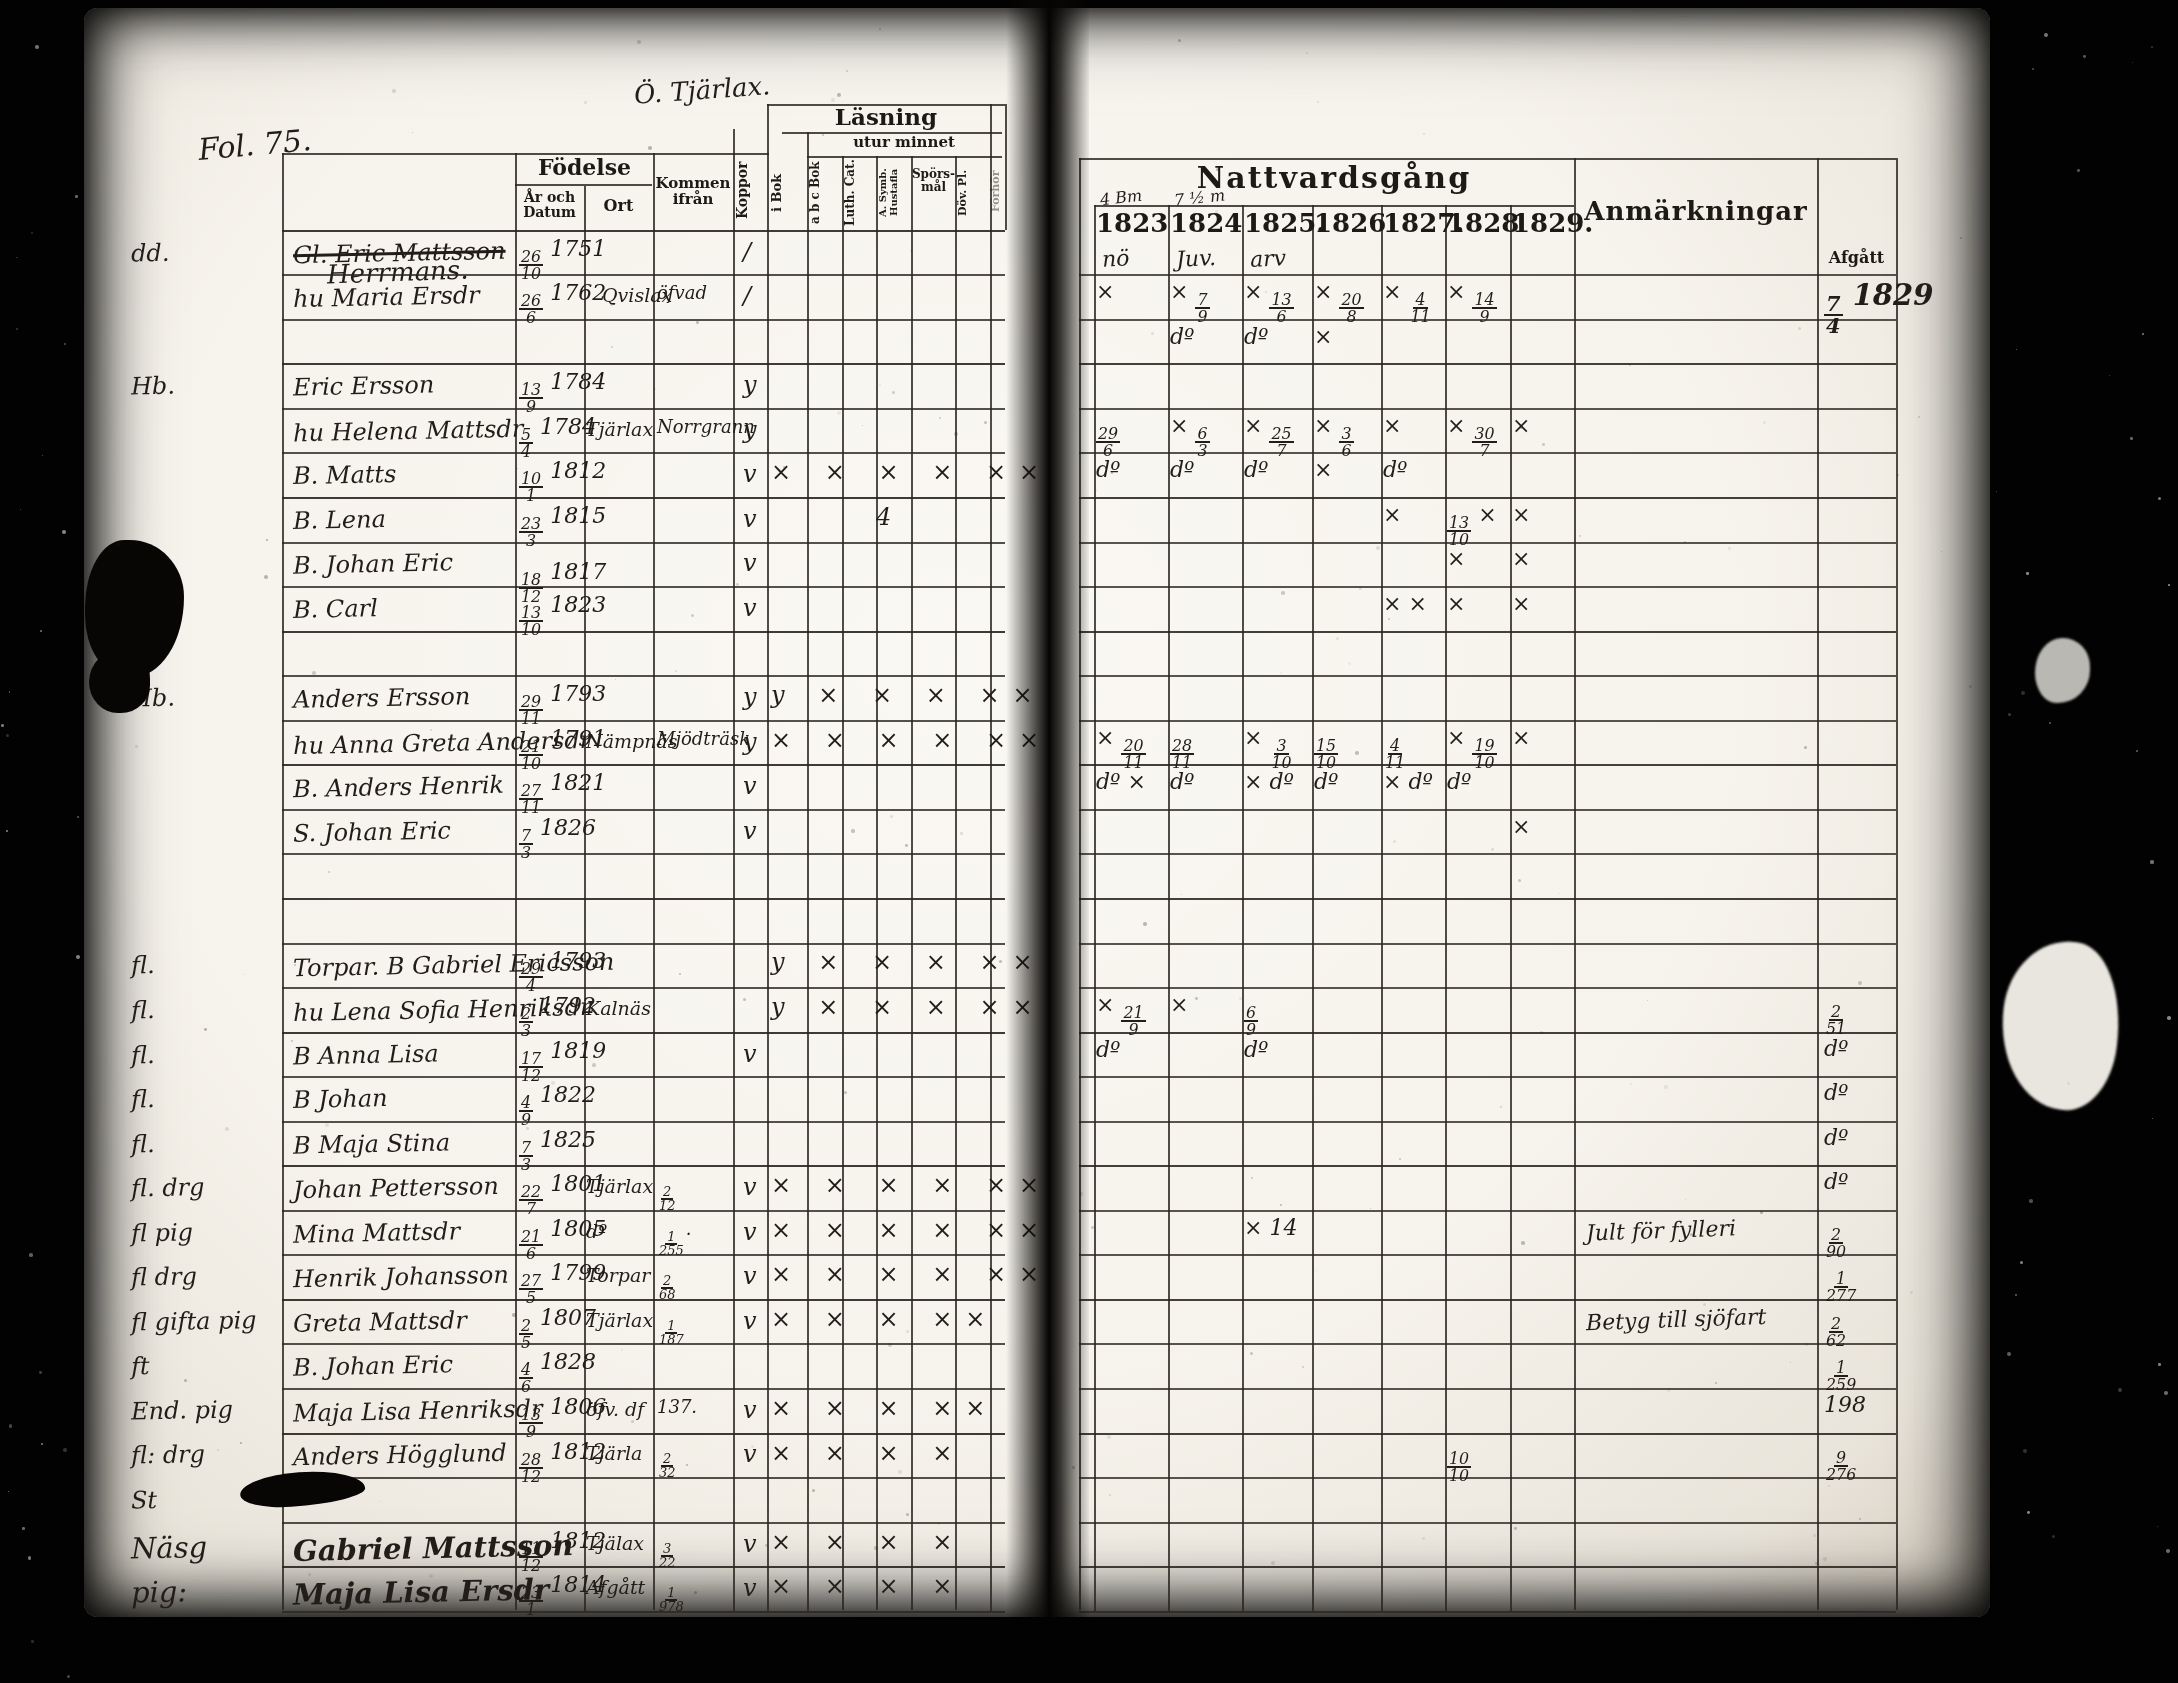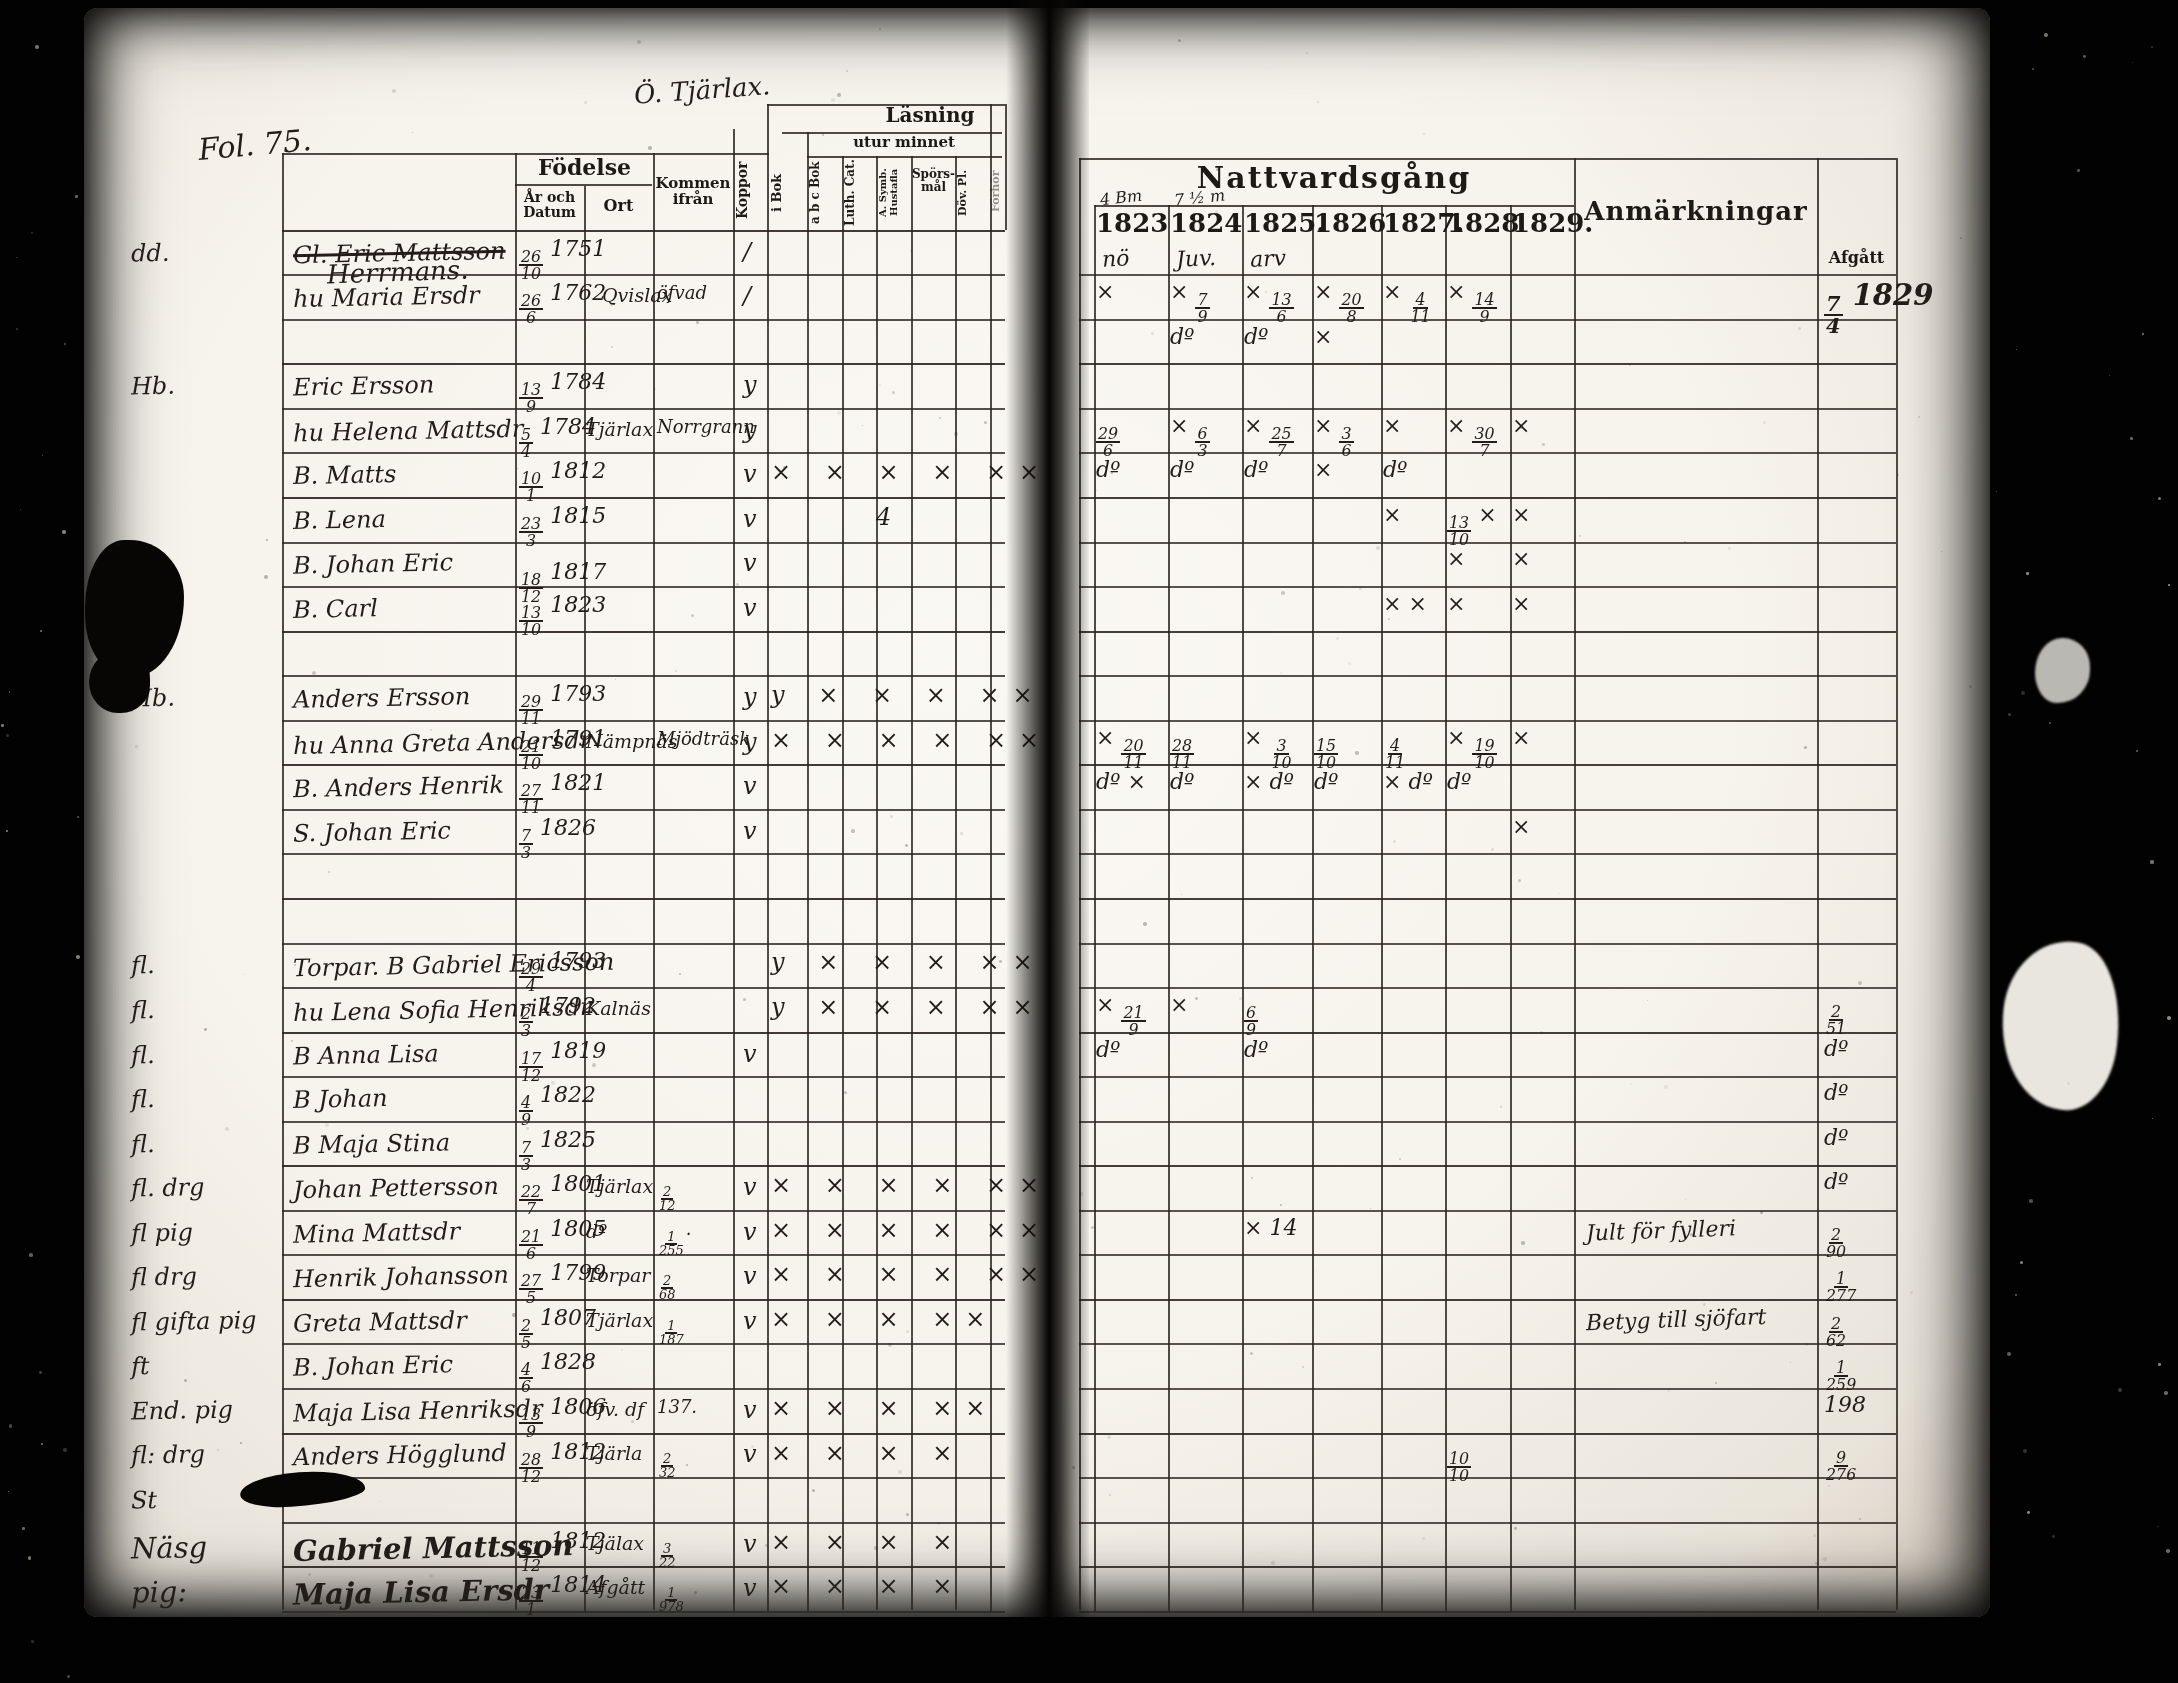--- a/index.html
+++ b/index.html
@@ -139,21 +139,21 @@
       <div class="vl" style="left: 1574px; top: 158px; height: 1452px;"></div>
       <div class="vl" style="left: 1817px; top: 158px; height: 1452px;"></div>
       <div class="vl" style="left: 1896px; top: 158px; height: 1452px;"></div>
     </div>
 
   <div class="pr" style="left:515px;top:156px;width:139px;font-size:22px;">Födelse</div>
   <div class="pr" style="left:516px;top:190px;width:67px;font-size:14px;">År och Datum</div>
   <div class="pr" style="left:585px;top:198px;width:67px;font-size:16px;">Ort</div>
   <div class="pr" style="left:654px;top:176px;width:78px;font-size:15px;">Kommen ifrån</div>
   <div class="pr vt" style="left:735px;top:154px;width:32px;height:73px;font-size:14px;">Koppor</div>
-  <div class="pr" style="left:769px;top:105px;width:234px;font-size:20px;padding-left:44px;">Läsning</div>
+  <div class="pr" style="left:769px;top:105px;width:234px;font-size:23px;">Läsning</div>
   <div class="pr" style="left:807px;top:135px;width:194px;font-size:15px;">utur minnet</div>
   <div class="pr vt" style="left:770px;top:158px;width:35px;height:69px;font-size:13px;">i Bok</div>
   <div class="pr vt" style="left:809px;top:158px;width:32px;height:69px;font-size:12px;">a b c Bok</div>
   <div class="pr vt" style="left:844px;top:158px;width:32px;height:69px;font-size:12px;">Luth. Cat.</div>
   <div class="pr vt" style="left:877px;top:158px;width:33px;height:69px;font-size:10px;line-height:1.1;">A. Symb. Hustafla</div>
   <div class="pr" style="left:911px;top:168px;width:45px;font-size:12px;">Spörs-mål</div>
   <div class="pr vt" style="left:957px;top:158px;width:31px;height:69px;font-size:11px;">Döv. Pl.</div>
   <div class="pr vt" style="left:990px;top:156px;width:28px;height:71px;font-size:11px;opacity:.45;">Förhör</div>
 
   <div class="pr" style="left:1094px;top:162px;width:480px;font-size:30px;letter-spacing:2px;">Nattvardsgång</div>

